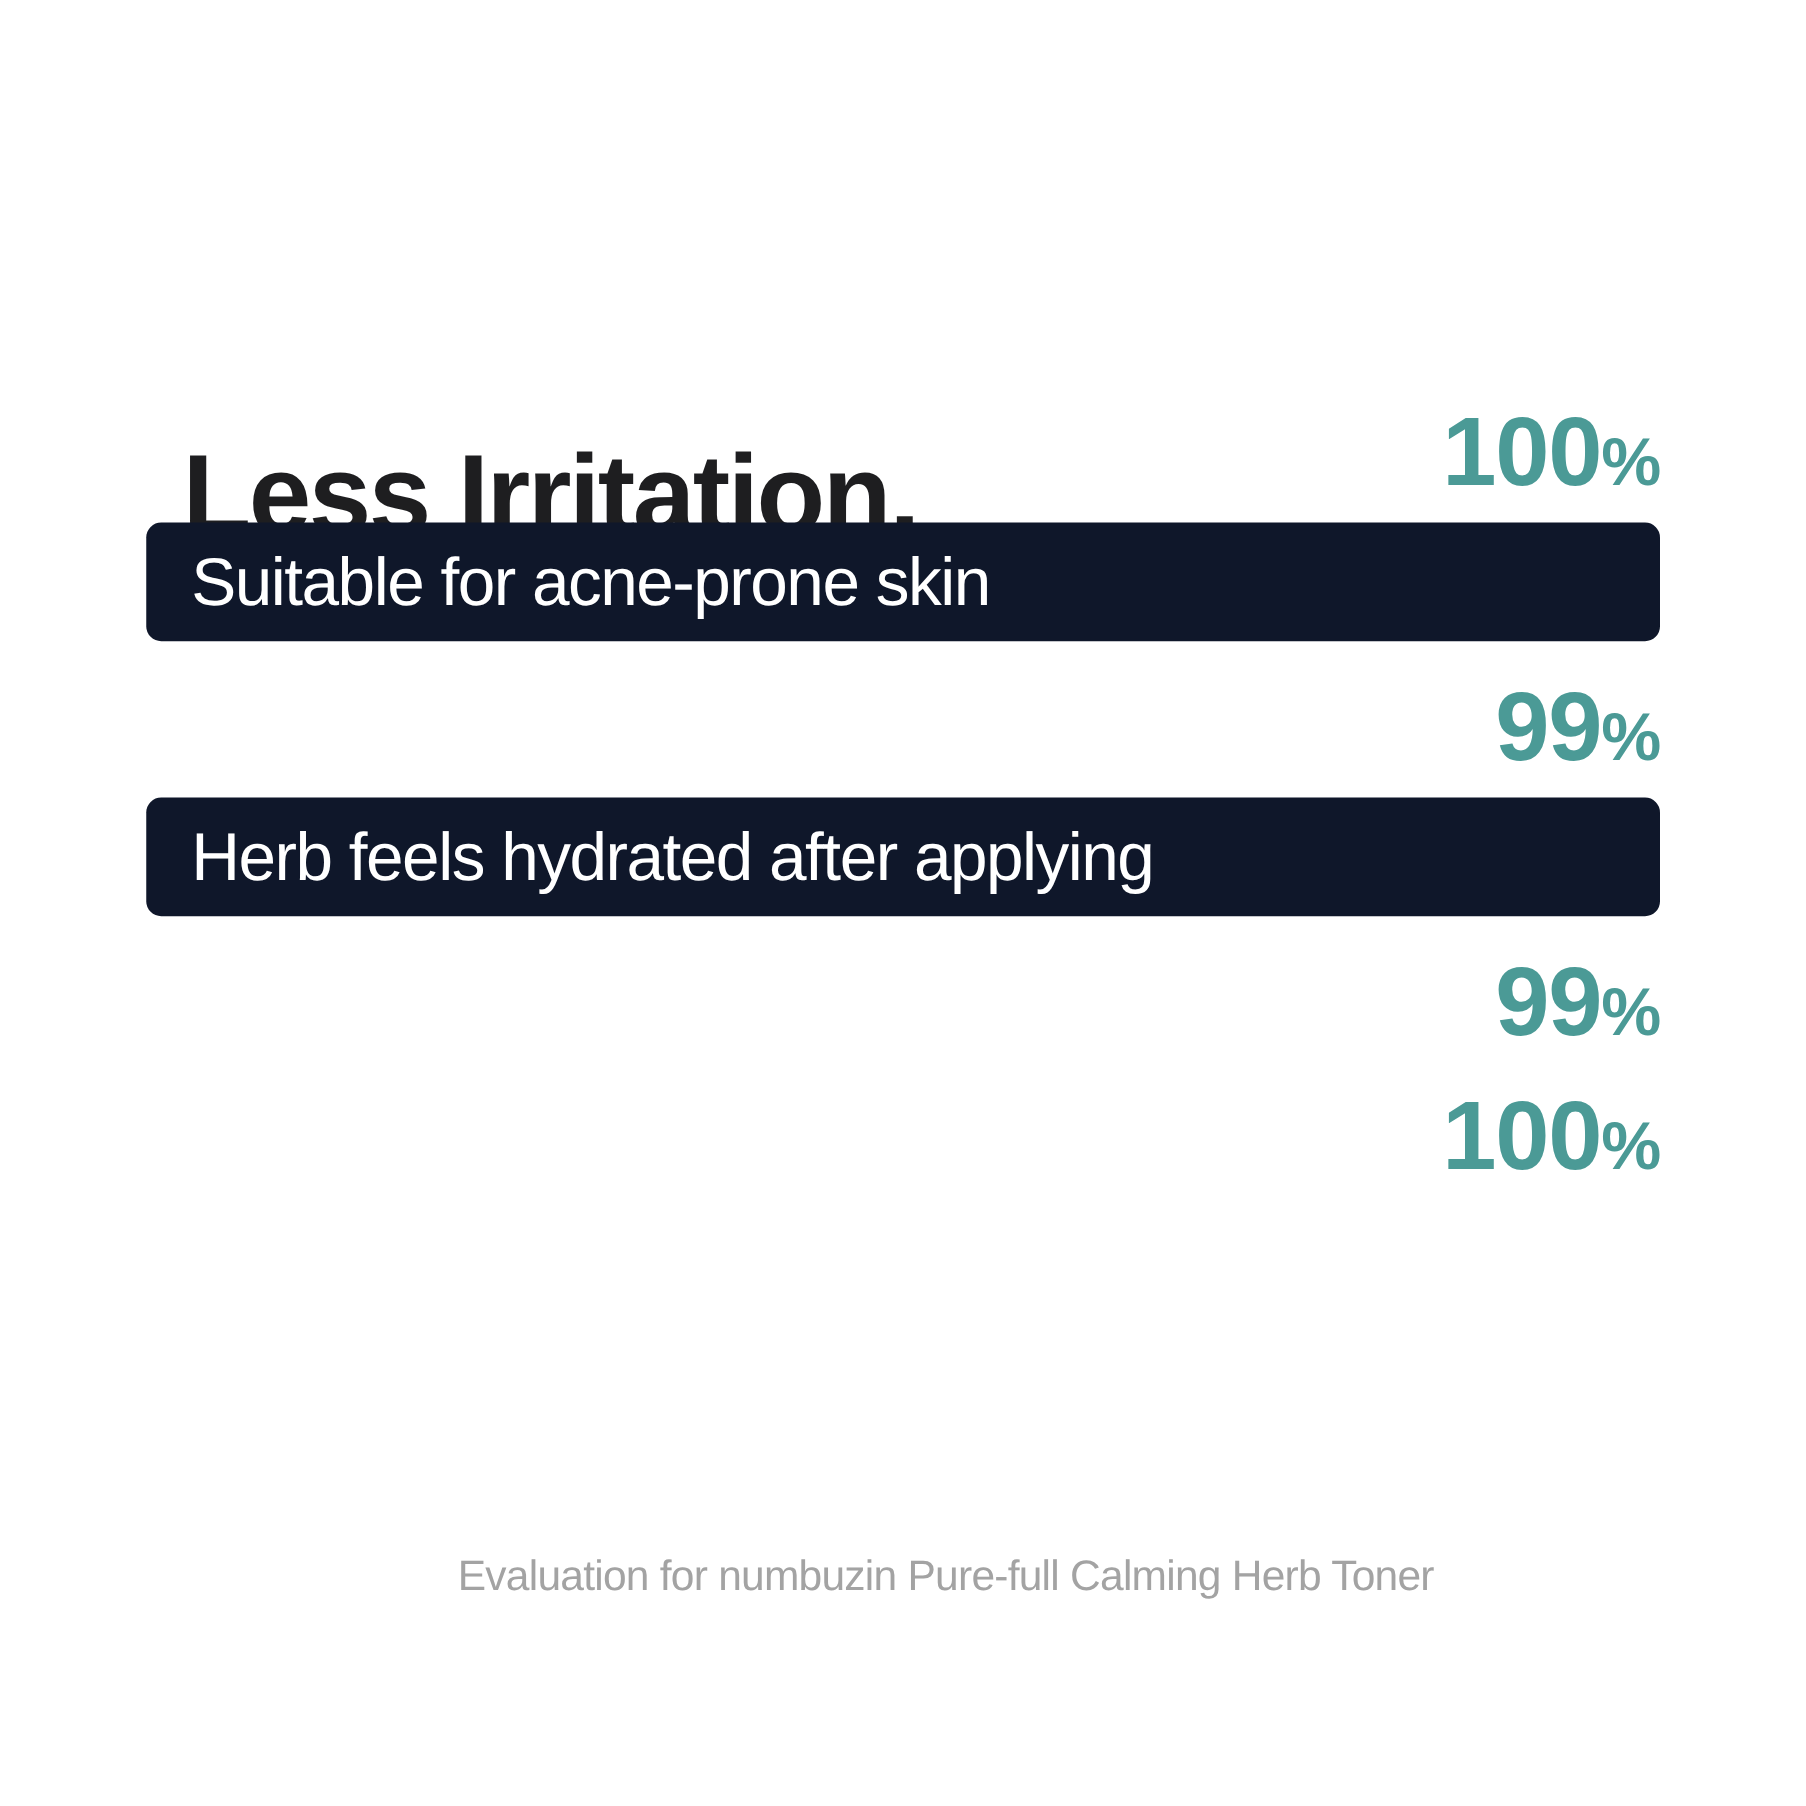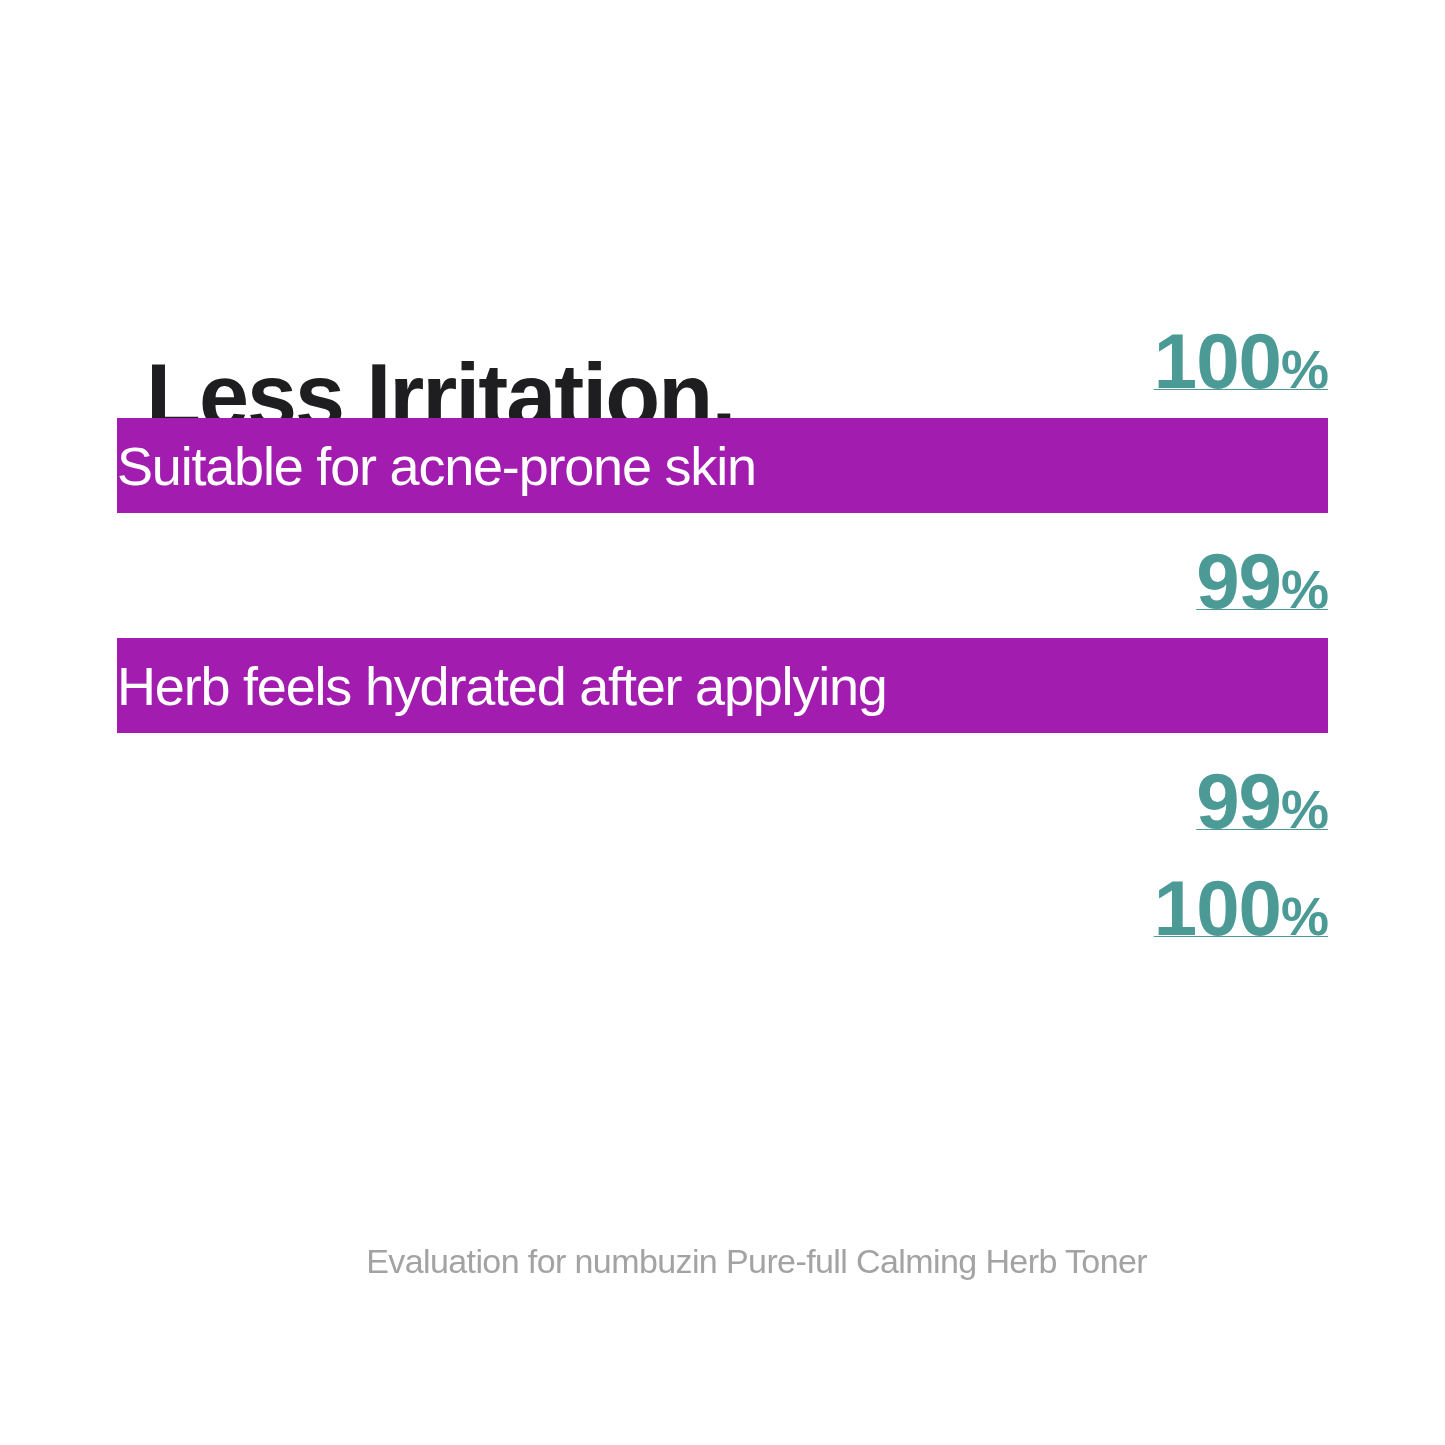--- a/index.html
+++ b/index.html
@@ -59,40 +59,41 @@
 
   .pct {
     display: block;
     text-align: right;
     color: #4b9a96;
     font-weight: 700;
     line-height: 1;
     height: 78px;
     padding-right: 0px;
     letter-spacing: -1px;
-    text-decoration: underline;
   }
   .pct .num {
     font-size: 78px;
     vertical-align: baseline;
   }
   .pct .sym {
     font-size: 54px;
     vertical-align: baseline;
     letter-spacing: -1px;
   }
 
   .bar {
     box-sizing: border-box;
     width: 100%;
     height: 95px;
-    background: #a21caf;
+    background: #0f172a;
     display: flex;
     align-items: center;
+    padding-left: 36px;
     margin-top: 18px;
+    border-radius: 12px;
   }
   .bar-label {
     color: #ffffff;
     font-size: 54px;
     font-weight: 400;
     letter-spacing: -1.2px;
     line-height: 1;
     white-space: nowrap;
   }
 

